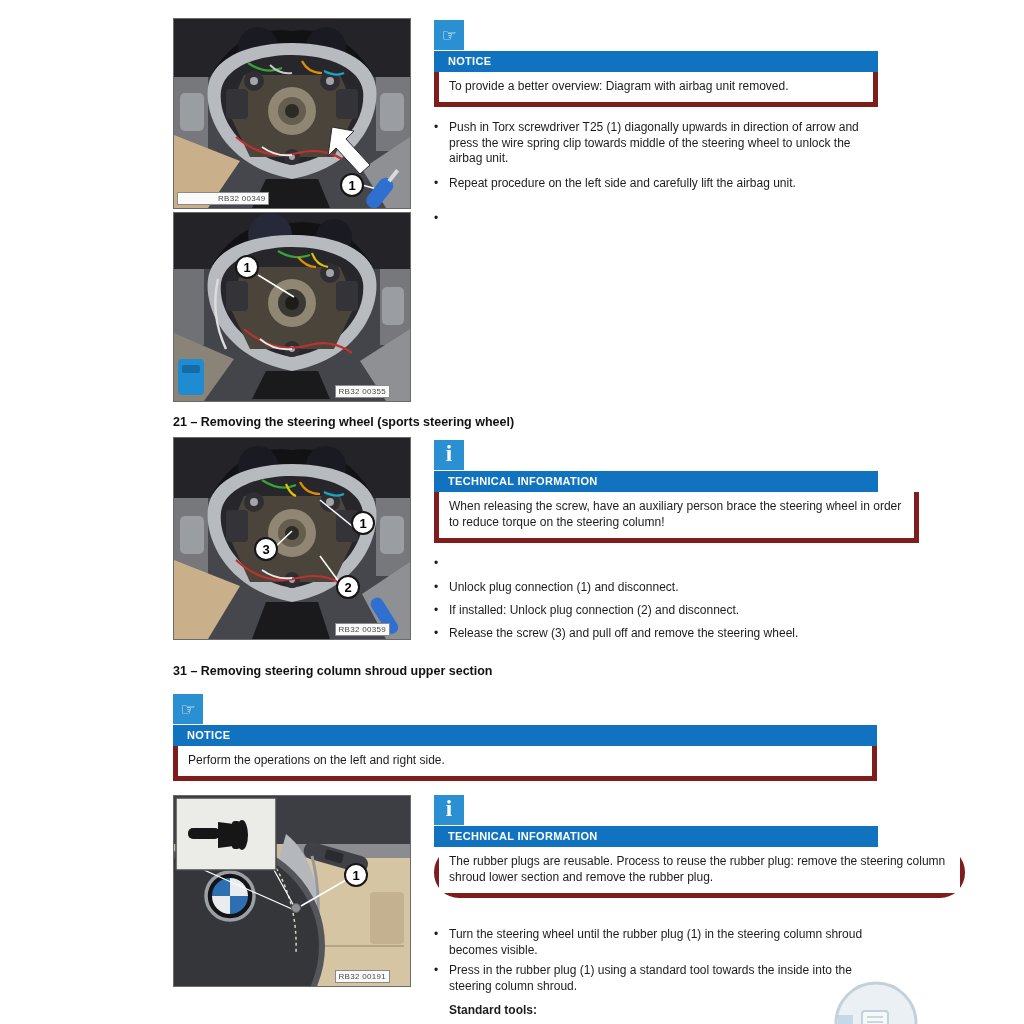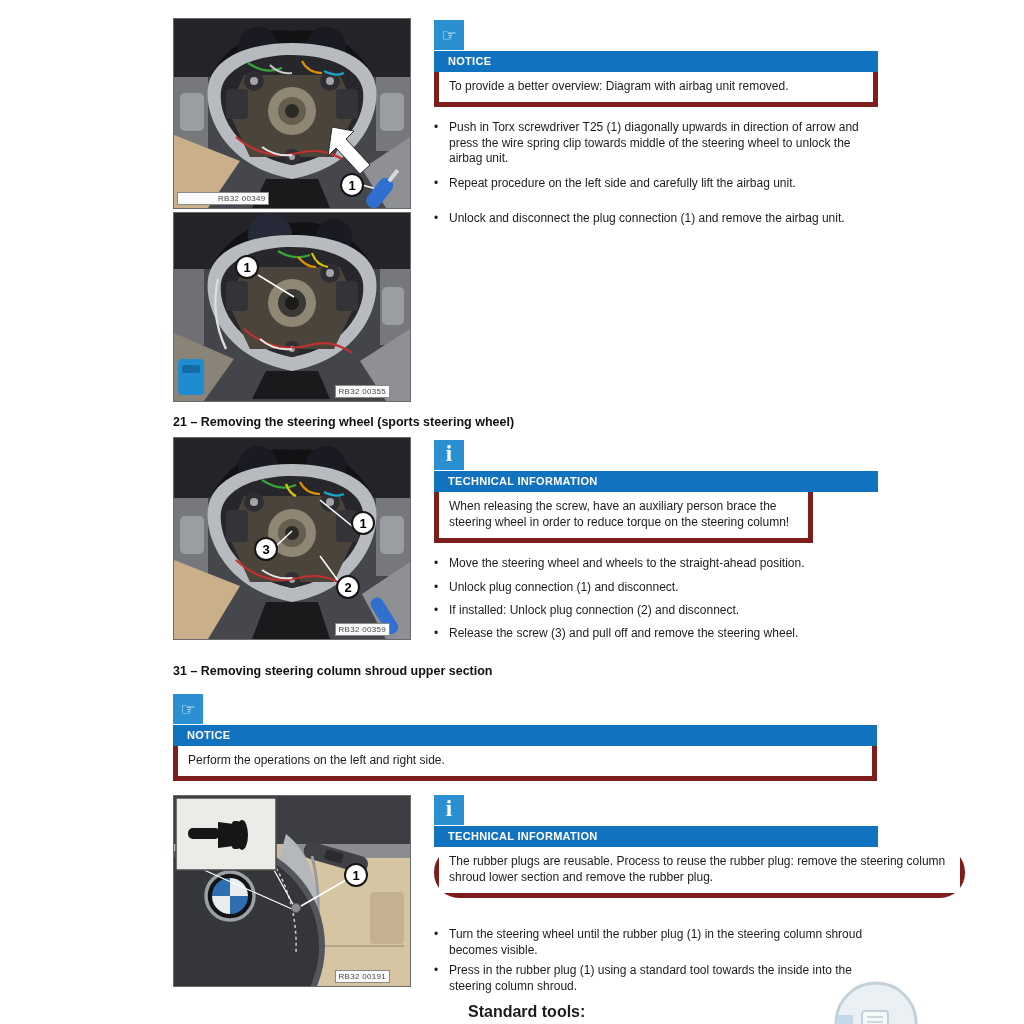--- a/index.html
+++ b/index.html
@@ -20,21 +20,21 @@
   .icon-tile .hand{font-family:"DejaVu Sans",sans-serif;font-size:17px;line-height:1;}
   .icon-tile .info{font-family:"Liberation Serif",serif;font-weight:bold;font-size:23px;line-height:1;margin-top:-3px;}
   .bar{position:absolute;height:21px;background:#1173bf;color:#fff;font-weight:bold;
        font-size:11px;line-height:21px;padding-left:14px;letter-spacing:.3px;box-sizing:border-box;}
   .note-wrap{position:absolute;background:#7f1d1d;padding:0 5px 5px 5px;box-sizing:border-box;}
   .note-inner{background:#fff;padding:7px 10px;font-size:12px;line-height:1.32;}
   
   .heading{position:absolute;font-size:12.5px;font-weight:bold;color:#111;text-align:right;}
   .bullet{position:absolute;width:446px;display:flex;font-size:12px;line-height:1.3;}
   .b-dot{width:15px;flex:0 0 15px;font-size:12px;}
-  .plain-label{position:absolute;font-size:16px;font-weight:bold;margin-left:19px;}
+  .plain-label{position:absolute;font-size:12px;font-weight:bold;}
   
   .wm{position:absolute;opacity:.85;}
 </style>
 </head>
 <body>
 
 <div id="page">
 
   <div class="fig" style="left:173px;top:18px;width:236px;height:189px;">
     <svg width="236" height="189" viewBox="0 0 236 189">
@@ -139,21 +139,20 @@
   <div class="bullet" style="left:434px;top:120px;">
     <span class="b-dot">•</span>
       <span>Push in Torx screwdriver T25 (1) diagonally upwards in direction of arrow and press the wire spring clip towards middle of the steering wheel to unlock the airbag unit.</span>
   </div>
   <div class="bullet" style="left:434px;top:176px;">
     <span class="b-dot">•</span>
       <span>Repeat procedure on the left side and carefully lift the airbag unit.</span>
   </div>
   <div class="bullet" style="left:434px;top:211px;">
     <span class="b-dot">•</span>
-      <span>Unlock and disconnect the plug connection (1) and remove the airbag unit.</span>
   </div>
 
   <div class="heading" style="left:173px;top:415px;">21 – Removing the steering wheel (sports steering wheel)</div>
 
   <div class="fig" style="left:173px;top:437px;width:236px;height:201px;">
     <svg width="236" height="201" viewBox="0 0 236 201">
       <rect width="236" height="201" fill="#46474c"></rect>
       <rect width="236" height="60" fill="#232328"></rect>
       <path d="M38,56 Q68,6 118,12 Q168,6 198,56 Z" fill="#121215"></path>
       <circle cx="84" cy="28" r="20" fill="#1a1b22"></circle>
@@ -201,27 +200,26 @@
     <div class="callout" style="left:162px;top:137px;">
         <span>2</span>
       </div>
     <div class="fig-label lr">RB32 00359</div>
   </div>
 
   <div class="icon-tile" style="left:434px;top:440px;">
       <span class="info">i</span>
     </div>
   <div class="bar" style="left:434px;top:471px;width:444px;"><span>TECHNICAL INFORMATION</span></div>
-  <div class="note-wrap" style="left:434px;top:492px;width:379px;">
+  <div class="note-wrap" style="left:434px;top:492px;width:485px;">
     <div class="note-inner">When releasing the screw, have an auxiliary person brace the steering wheel in order to reduce torque on the steering column!</div>
   </div>
 
   <div class="bullet" style="left:434px;top:556px;">
     <span class="b-dot">•</span>
-      <span>Move the steering wheel and wheels to the straight-ahead position.</span>
   </div>
   <div class="bullet" style="left:434px;top:580px;">
     <span class="b-dot">•</span>
       <span>Unlock plug connection (1) and disconnect.</span>
   </div>
   <div class="bullet" style="left:434px;top:603px;">
     <span class="b-dot">•</span>
       <span>If installed: Unlock plug connection (2) and disconnect.</span>
   </div>
   <div class="bullet" style="left:434px;top:626px;">

